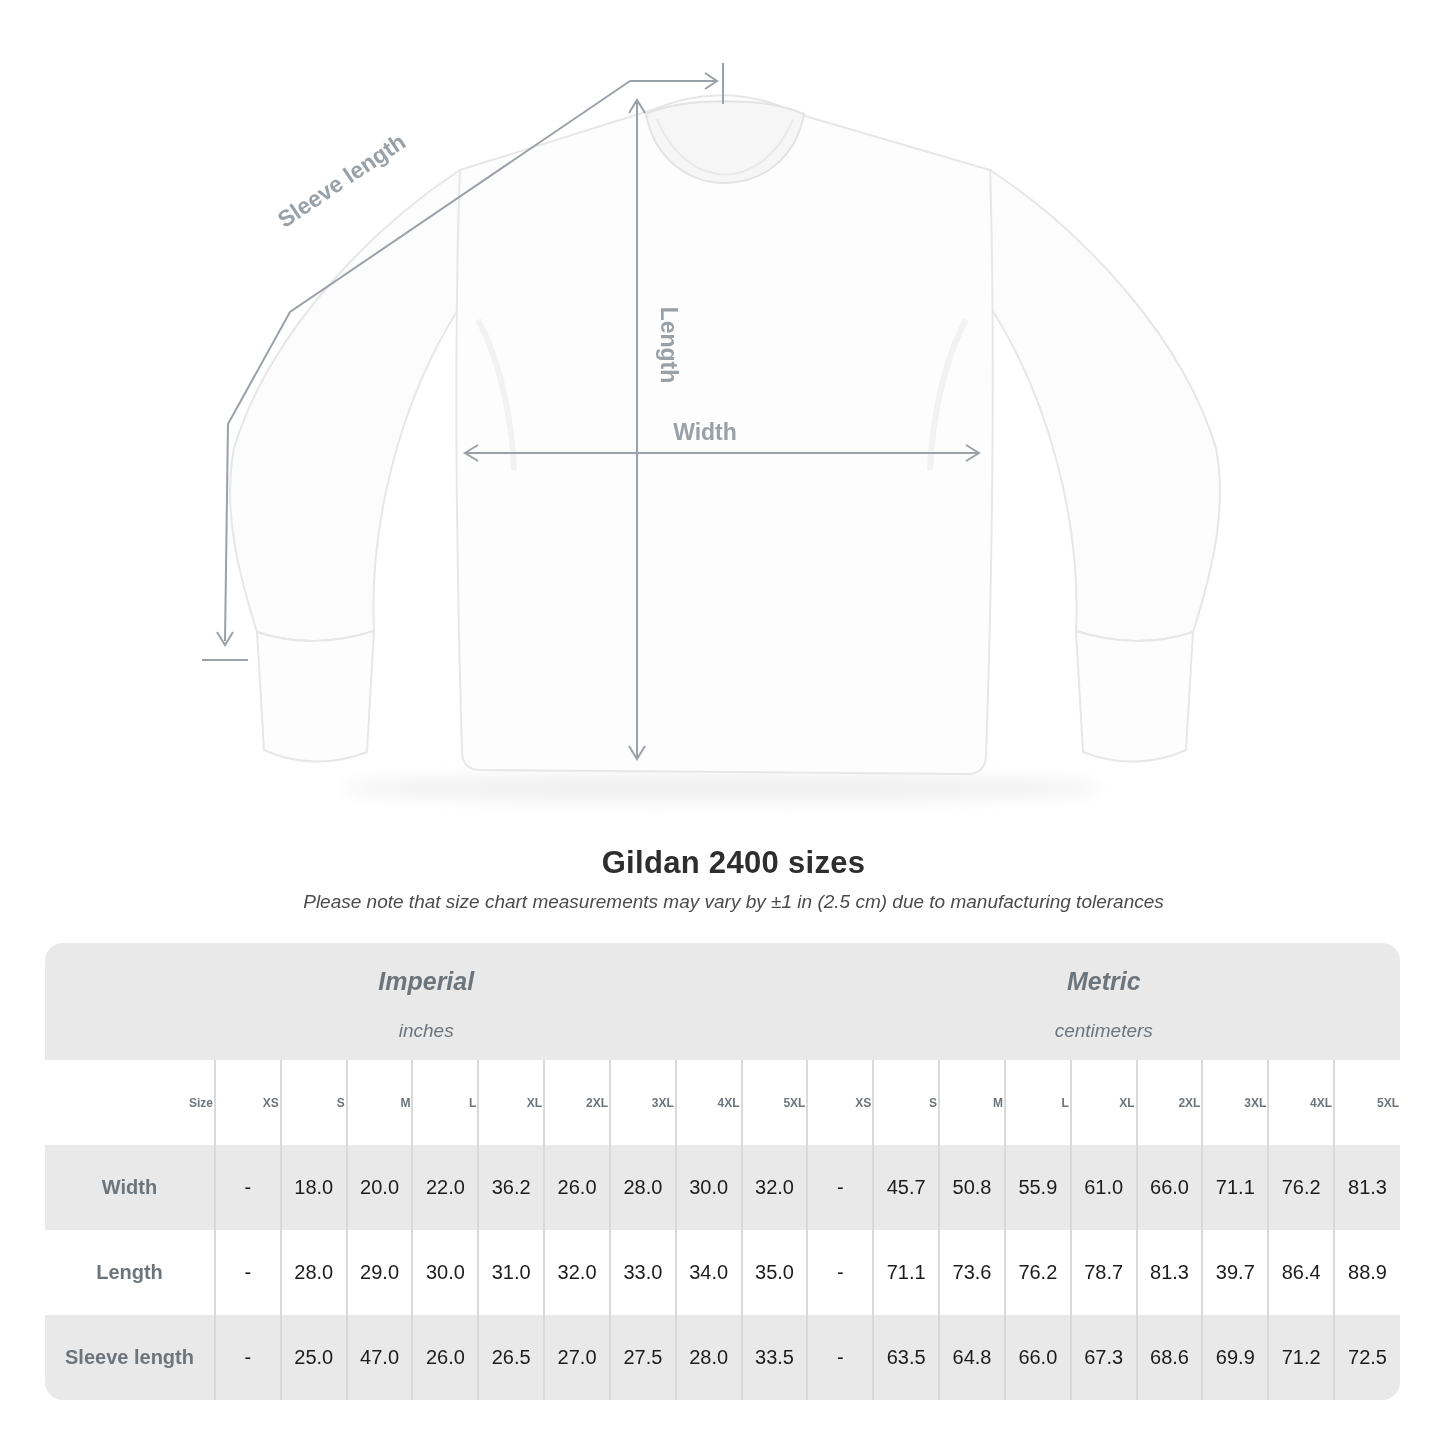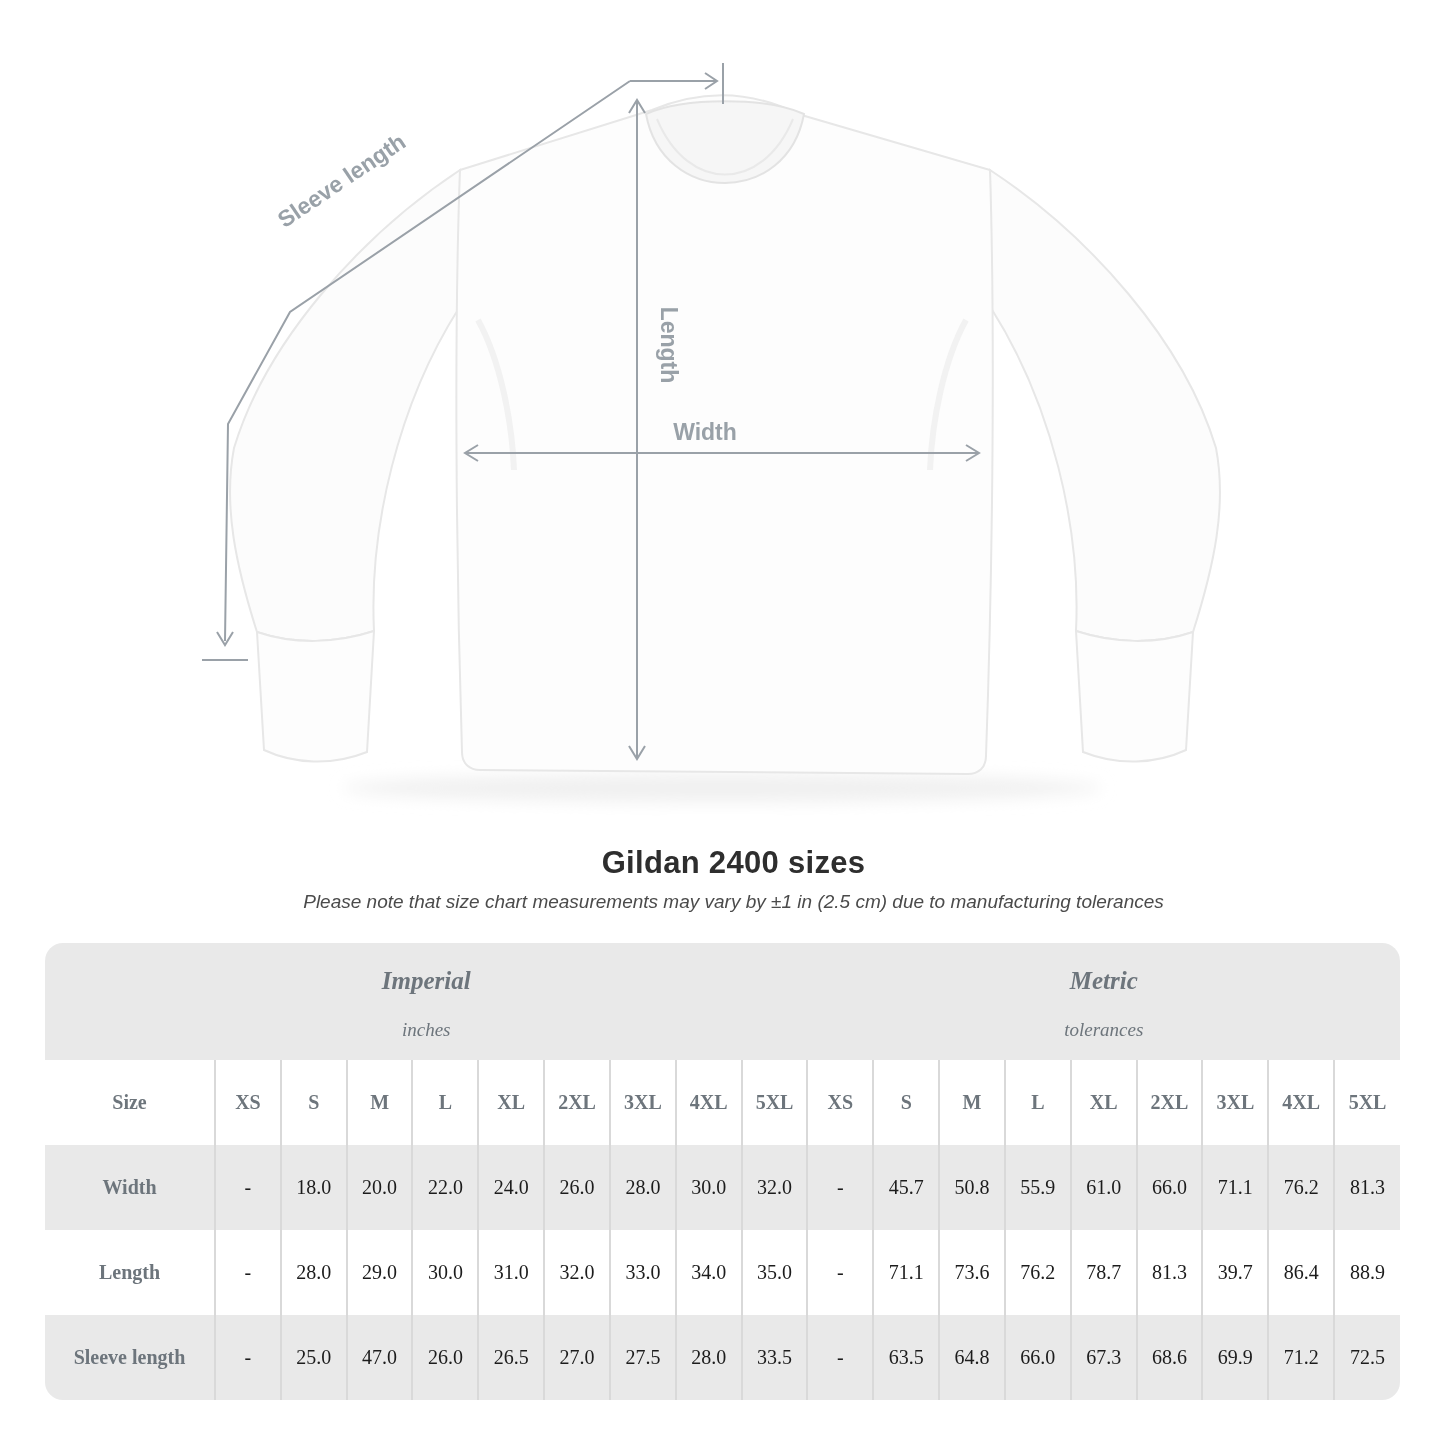--- a/index.html
+++ b/index.html
@@ -13,38 +13,38 @@
   .heading{position:absolute;top:845px;left:0;width:1445px;text-align:center;padding-left:11px;}
   .heading h1{
     margin:0;font-size:31px;font-weight:bold;color:#2e2e2e;letter-spacing:.3px;
   }
   .heading p{
     margin:10px 0 0 0;font-size:19px;font-style:italic;color:#4b4b4b;
   }
 
   .panel{
     position:absolute;left:45px;top:943px;width:1355px;height:457px;
-    background:#e9e9e9;border-radius:18px;overflow:hidden;font-family:Liberation Serif, serif;
+    background:#e9e9e9;border-radius:18px;overflow:hidden;
   }
   table.size-chart{
     width:100%;height:100%;border-collapse:collapse;table-layout:fixed;
   }
   tr.group-row{height:117px;}
   tr.group-row th{vertical-align:middle;padding-top:6px;}
   .group-name{font-size:25px;font-weight:bold;font-style:italic;color:#6d757c;}
   .group-unit{font-size:19px;font-style:italic;color:#6d757c;margin-top:24px;font-weight:normal;}
   tr.hdr-row{height:85px;}
   tr.data-row{height:85px;}
   tr.rowwhite{background:#ffffff;}
   tr.rowgray{background:transparent;}
   tr.hdr-row th, tr.data-row th, tr.data-row td{
     text-align:center;vertical-align:middle;border-left:2px solid #d9d9d9;
   }
   tr.hdr-row th:first-child, tr.data-row th:first-child{border-left:none;}
-  tr.hdr-row th{font-size:20px;font-weight:bold;color:#6d757c;}
+  tr.hdr-row th{font-size:12px;font-weight:bold;color:#6d757c;text-align:right;}
   tr.data-row th{font-size:20px;font-weight:bold;color:#6d757c;}
   tr.data-row td{font-size:20px;font-weight:normal;color:#1c1c1c;}
 </style>
 </head>
 <body>
 
 <div class="stage">
 
   
   <svg width="1445" height="832" viewBox="0 0 1445 832">
@@ -134,21 +134,21 @@
           <col>
         </colgroup>
       <tbody id="chart-body">
           <tr class="group-row">
             <th colspan="10">
               <div class="group-name">Imperial</div>
               <div class="group-unit">inches</div>
             </th>
             <th colspan="9">
               <div class="group-name">Metric</div>
-              <div class="group-unit">tolerances</div>
+              <div class="group-unit">centimeters</div>
             </th>
           </tr>
           <tr class="hdr-row rowwhite">
             <th>Size</th>
             <th>XS</th>
             <th>S</th>
             <th>M</th>
             <th>L</th>
             <th>XL</th>
             <th>2XL</th>
@@ -164,21 +164,21 @@
             <th>3XL</th>
             <th>4XL</th>
             <th>5XL</th>
           </tr>
           <tr class="data-row rowgray">
             <th>Width</th>
             <td>-</td>
             <td>18.0</td>
             <td>20.0</td>
             <td>22.0</td>
-            <td>24.0</td>
+            <td>36.2</td>
             <td>26.0</td>
             <td>28.0</td>
             <td>30.0</td>
             <td>32.0</td>
             <td>-</td>
             <td>45.7</td>
             <td>50.8</td>
             <td>55.9</td>
             <td>61.0</td>
             <td>66.0</td>

